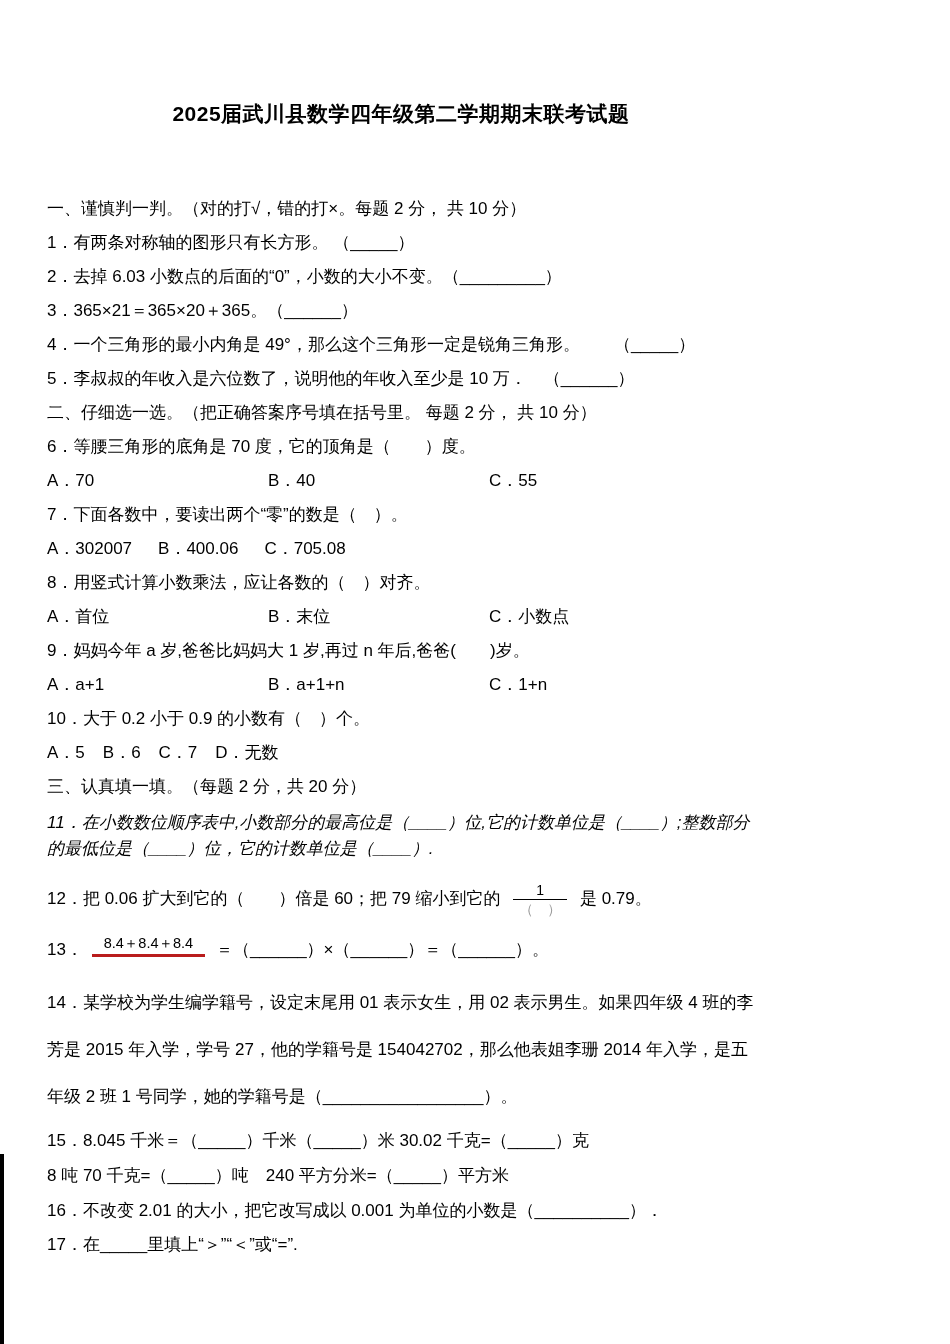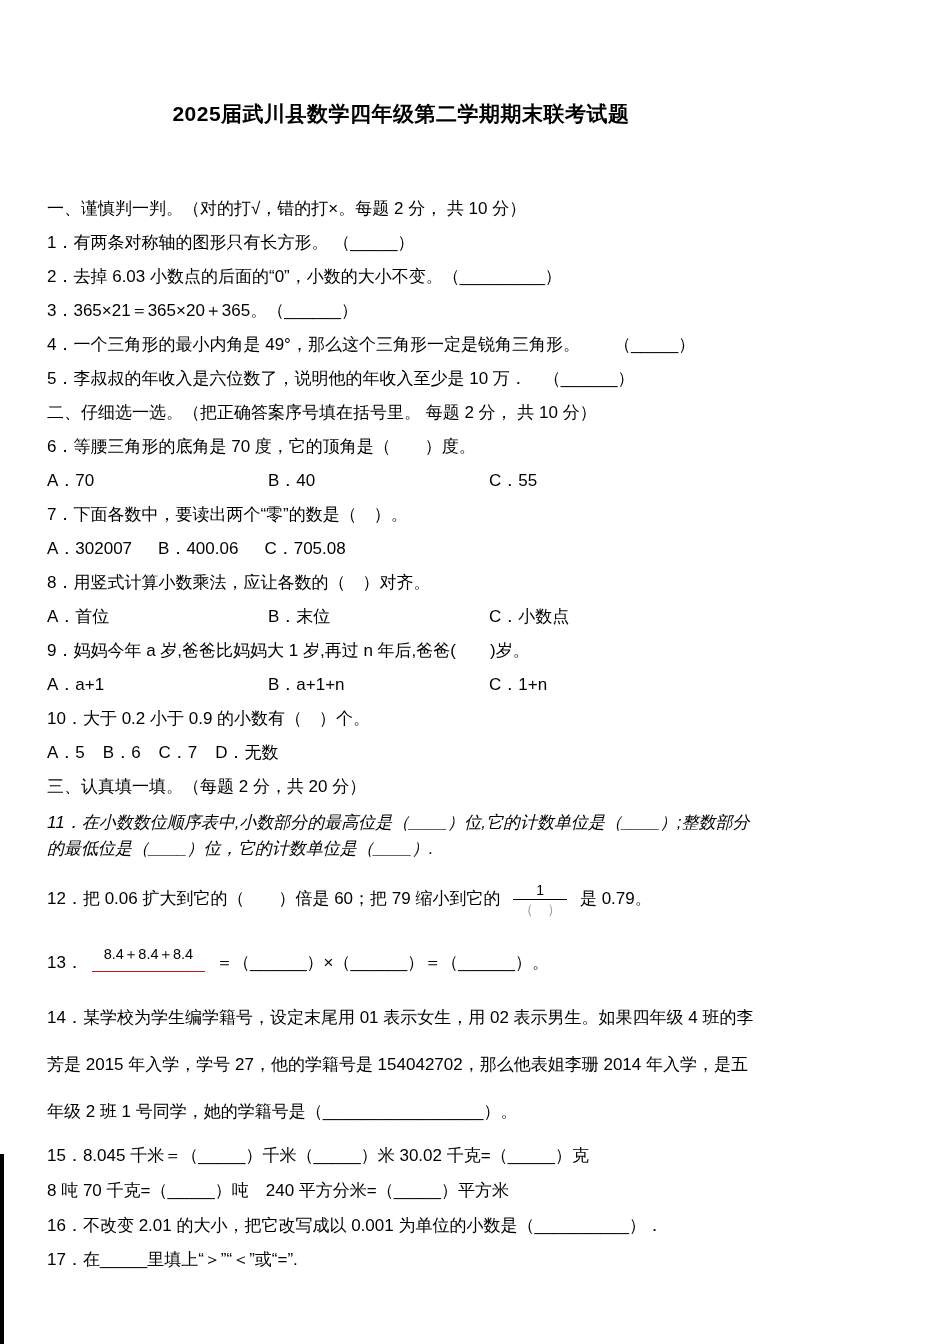--- a/index.html
+++ b/index.html
@@ -68,26 +68,26 @@
     display: inline-flex;
     flex-direction: column;
     align-items: center;
     vertical-align: middle;
     margin: 0 6px 0 4px;
   }
   .expr .num {
     display: inline-block;
     font-size: 14.5px;
     line-height: 17px;
-    border-bottom: 1px solid #b91c1c;
-    padding: 0 12px 8px 12px;
+    border-bottom: 3px solid #b91c1c;
+    padding: 0 12px 2px 12px;
   }
   .expr .den-empty { height: 10px; }
 
-  .q12 { margin-top: 20px; margin-bottom: 29px; }
+  .q12 { margin-top: 20px; margin-bottom: 18px; }
   .q13 { margin-top: 14px; }
   .q14 { margin-top: 6px; line-height: 47px; margin-bottom: 10px; }
   .q15 { line-height: 22px; margin-bottom: 13px; }
   .spaced { margin-top: 10px; }
 
   .edge-bar {
     position: absolute;
     left: 0;
     bottom: 0;
     width: 4px;

